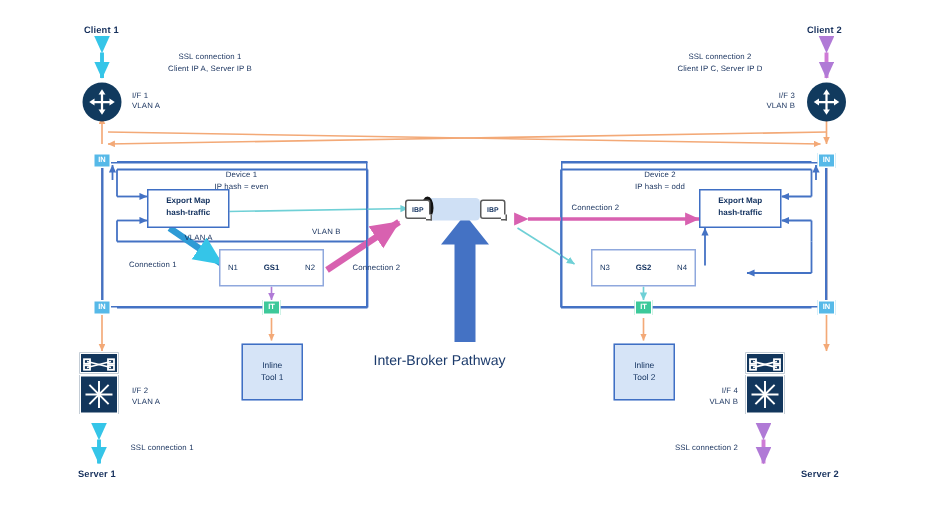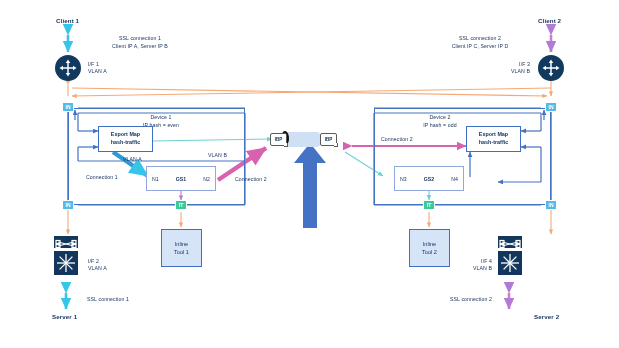--- a/index.html
+++ b/index.html
@@ -258,20 +258,21 @@
   <div class="lbl" style="left:86px;top:174px;">Connection 1</div>
   <div class="lbl" style="left:235px;top:176px;">Connection 2</div>
 
   <div class="lbl" style="left:381px;top:136px;">Connection 2</div>
 
   <div class="ibpcyl" style="left:284px;top:132px;"></div>
   <div class="ibpcap" style="left:281px;top:131px;"></div>
   <div class="ibp" style="left:270px;top:133px;">IBP</div>
   <div class="ibp" style="left:320px;top:133px;">IBP</div>
 
+  <div class="pathlbl" style="left:249px;top:234px;">Inter-Broker Pathway</div>
 
   <div class="port in" style="left:62px;top:102px;">IN</div>
   <div class="port in" style="left:62px;top:200px;">IN</div>
   <div class="port it" style="left:175px;top:200px;">IT</div>
 
   <div class="port in" style="left:545px;top:102px;">IN</div>
   <div class="port in" style="left:545px;top:200px;">IN</div>
   <div class="port it" style="left:423px;top:200px;">IT</div>
 
   <div class="tool" style="left:161px;top:229px;width:41px;height:38px;">

